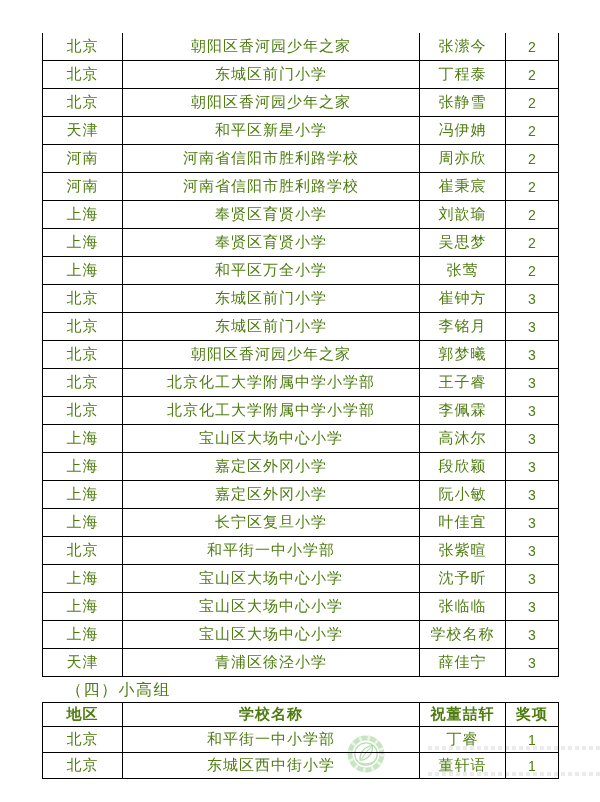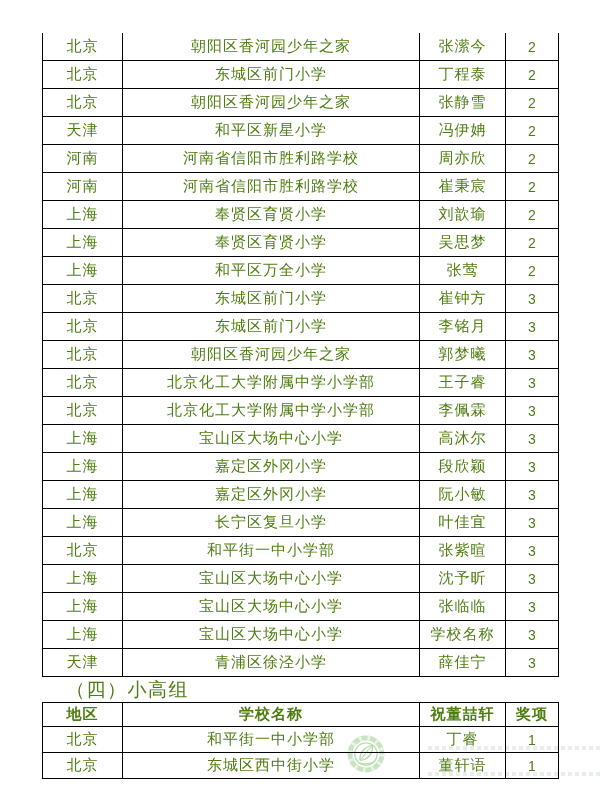--- a/index.html
+++ b/index.html
@@ -54,21 +54,21 @@
     font-size:14px; letter-spacing:0;
   }
 
   #table-continued { top:33px; }
   #table-continued td { height:27px; }
   #table-continued tr:first-child td { border-top:none; }
 
   .section-heading {
     position:absolute; left:66px; top:677px;
     height:25px; line-height:25px;
-    font-size:19px; letter-spacing:1.5px;
+    font-size:16px; letter-spacing:1.5px;
     z-index:1;
     text-align:right;
   }
 
   #table-xiaogao { top:702px; }
   #table-xiaogao th { height:23px; font-weight:bold; font-size:15px;margin-top:18px; }
   #table-xiaogao td { height:25px; }
 </style>
 </head>
 <body>

